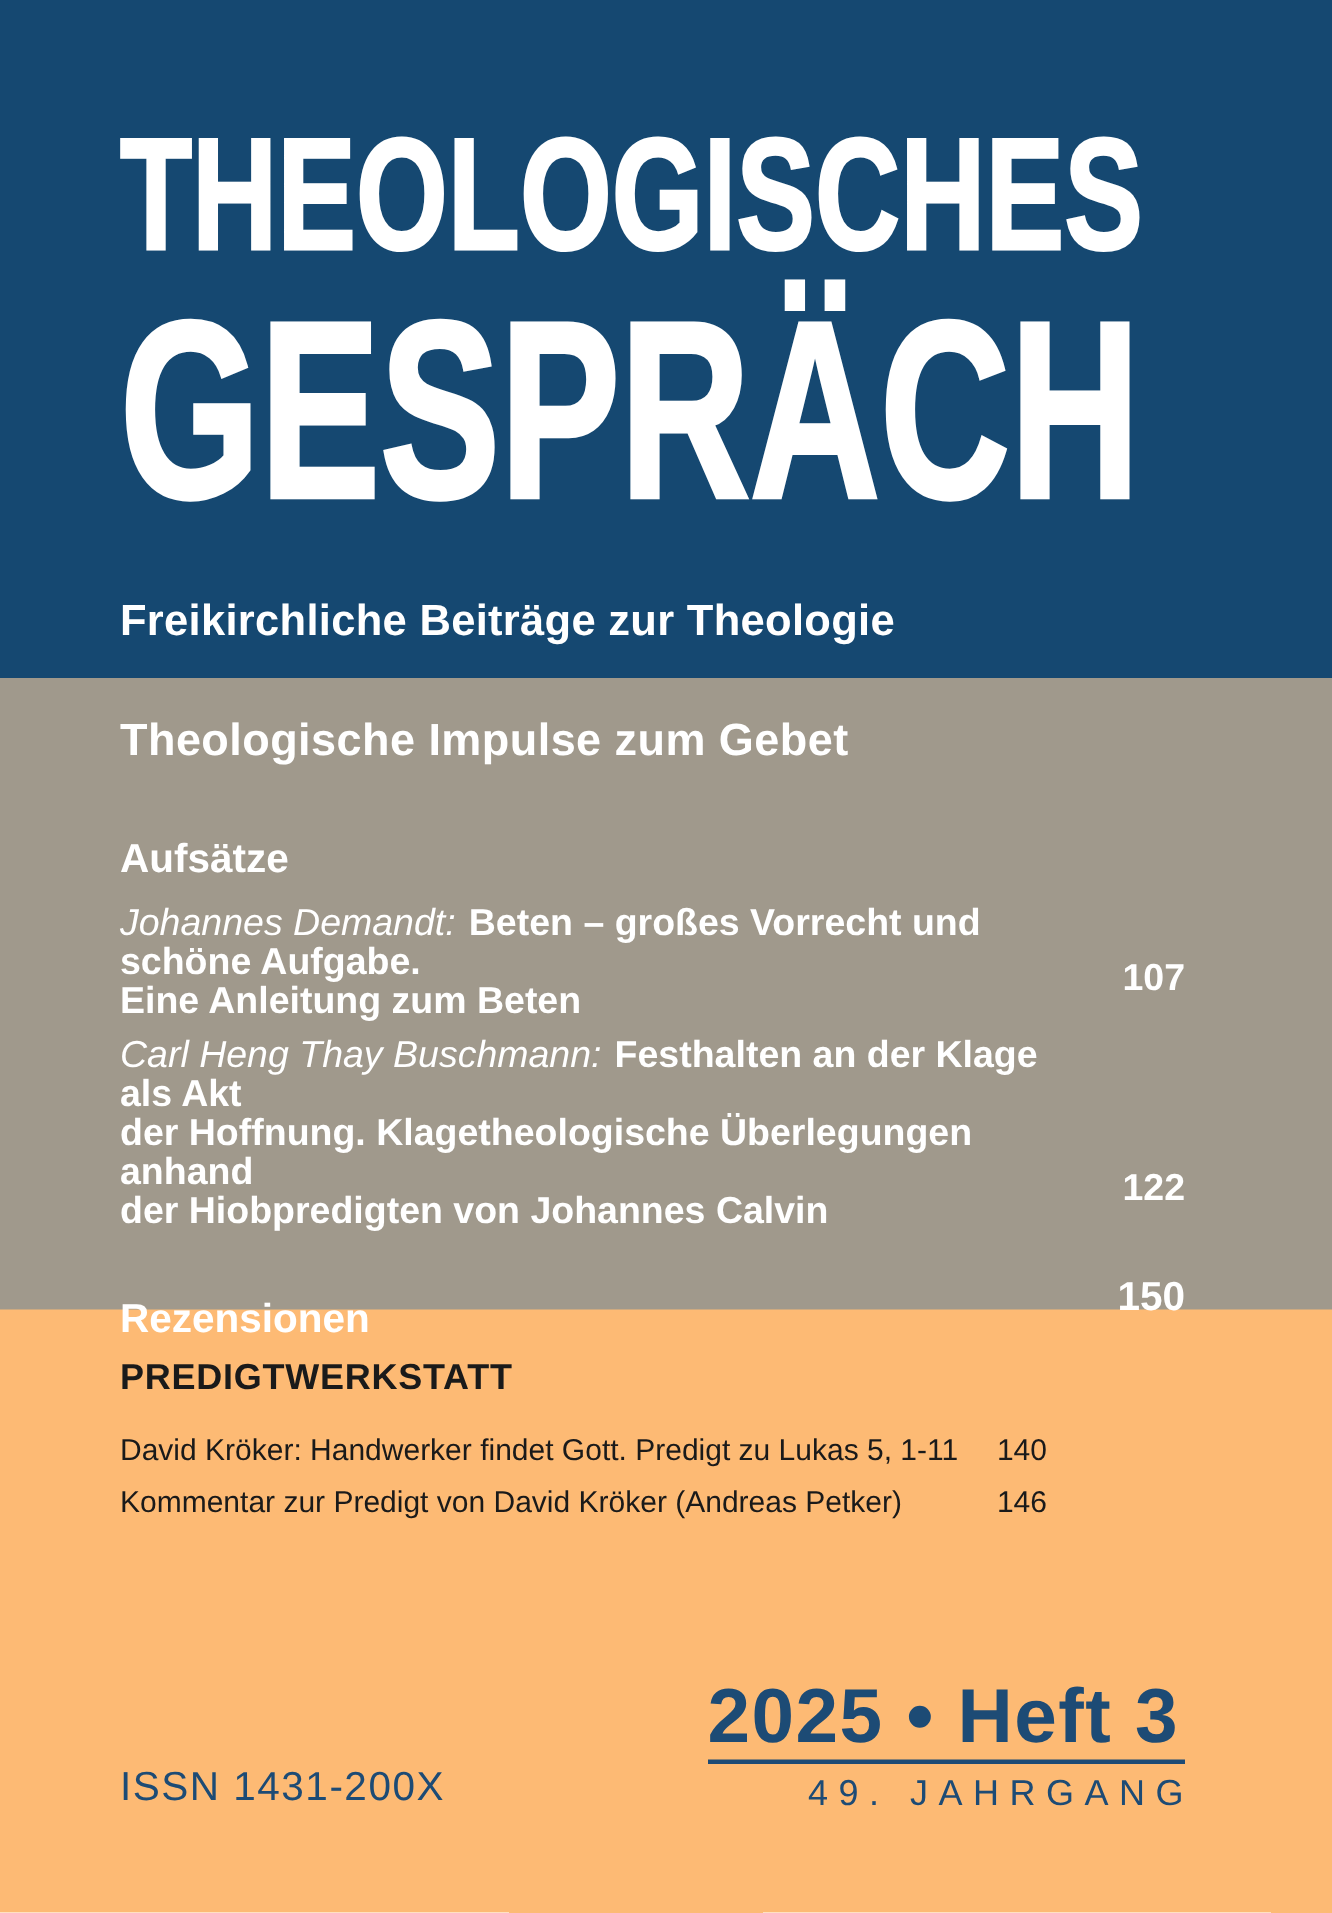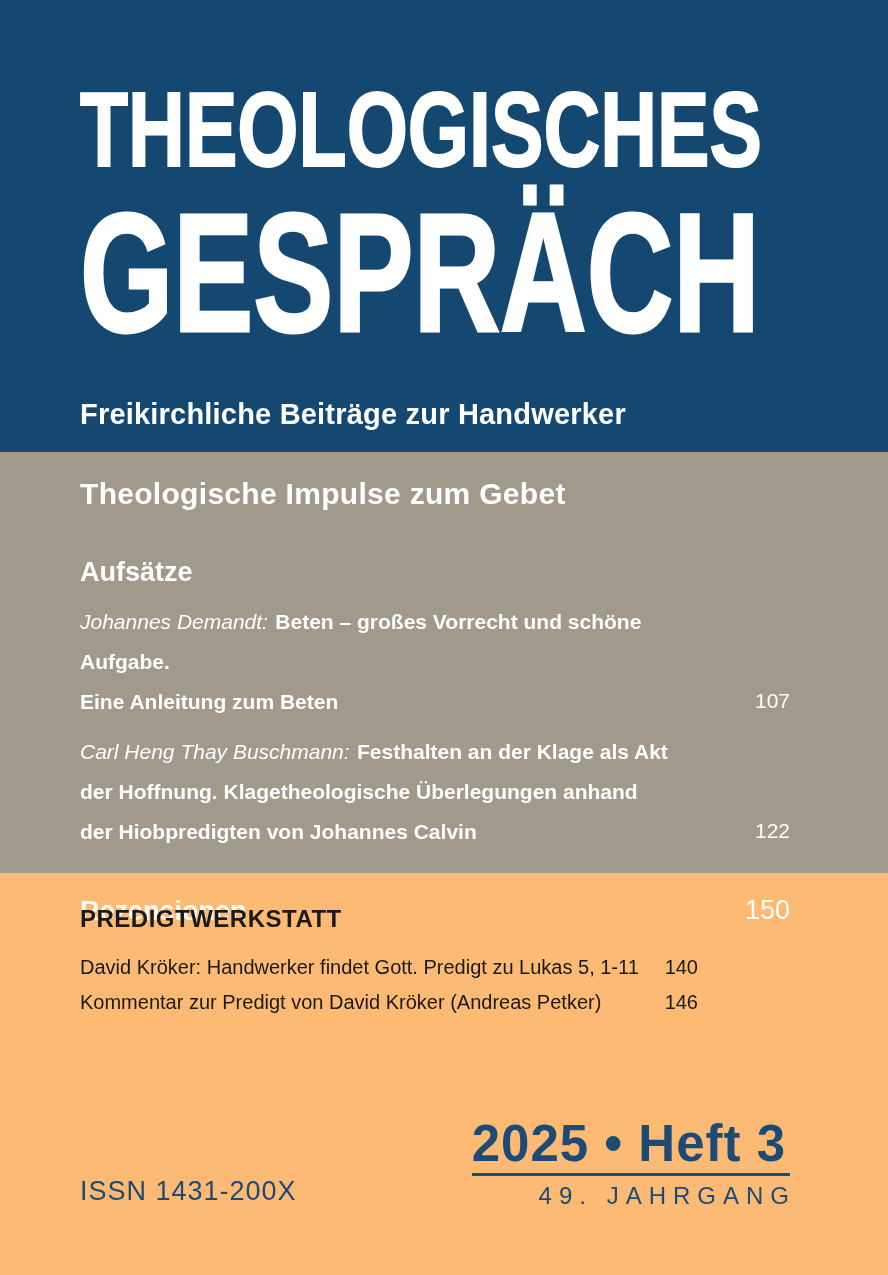--- a/index.html
+++ b/index.html
@@ -48,39 +48,39 @@
     white-space: nowrap;
   }
   .toc-group {
     font-size: 27px;
     font-weight: bold;
     margin-top: 46px;
     white-space: nowrap;
   }
   .toc-entry {
     position: relative;
-    font-size: 21px;
-    line-height: 40px;
+    font-size: 25px;
+    line-height: 26px;
     margin-top: 14px;
     padding-right: 70px;
   }
   .toc-entry .author {
     font-style: italic;
     font-weight: normal;
     margin-right: 0.35em;
   }
   .toc-entry .etitle {
     font-weight: bold;
     white-space: pre-line;
   }
   .toc-entry .pagenum,
   .toc-reviews .pagenum {
     position: absolute;
-    right: 0; bottom: 1px;
-    font-weight: normal;
+    right: 0; bottom: 15px;
+    font-weight: bold;
     font-style: normal;
     text-align: center;
   }
   .toc-entry + .toc-entry { margin-top: 10px; }
   .toc-reviews {
     position: relative;
     font-size: 27px;
     font-weight: bold;
     margin-top: 44px;
     padding-right: 70px;
@@ -148,21 +148,21 @@
 </head>
 <body>
 
 <div class="cover">
 
   <div class="masthead">
     <svg width="888" height="452" xmlns="http://www.w3.org/2000/svg">
       <text x="80" y="166" textLength="682" lengthAdjust="spacingAndGlyphs" font-family="Liberation Sans, sans-serif" font-weight="bold" font-size="106" fill="#ffffff" stroke="#ffffff" stroke-width="2">THEOLOGISCHES</text>
       <text x="80" y="331" textLength="680" lengthAdjust="spacingAndGlyphs" font-family="Liberation Sans, sans-serif" font-weight="bold" font-size="168" fill="#ffffff" stroke="#ffffff" stroke-width="3">GESPRÄCH</text>
     </svg>
-    <div class="subtitle">Freikirchliche Beiträge zur Handwerker</div>
+    <div class="subtitle">Freikirchliche Beiträge zur Theologie</div>
   </div>
 
   <div class="toc-band">
     <div class="toc-heading">Theologische Impulse zum Gebet</div>
 
     <div class="toc-group">Aufsätze</div>
 
     <div class="toc-entry">
       <span class="author">Johannes Demandt:</span><span class="etitle">Beten – großes Vorrecht und schöne Aufgabe.
 Eine Anleitung zum Beten</span>

